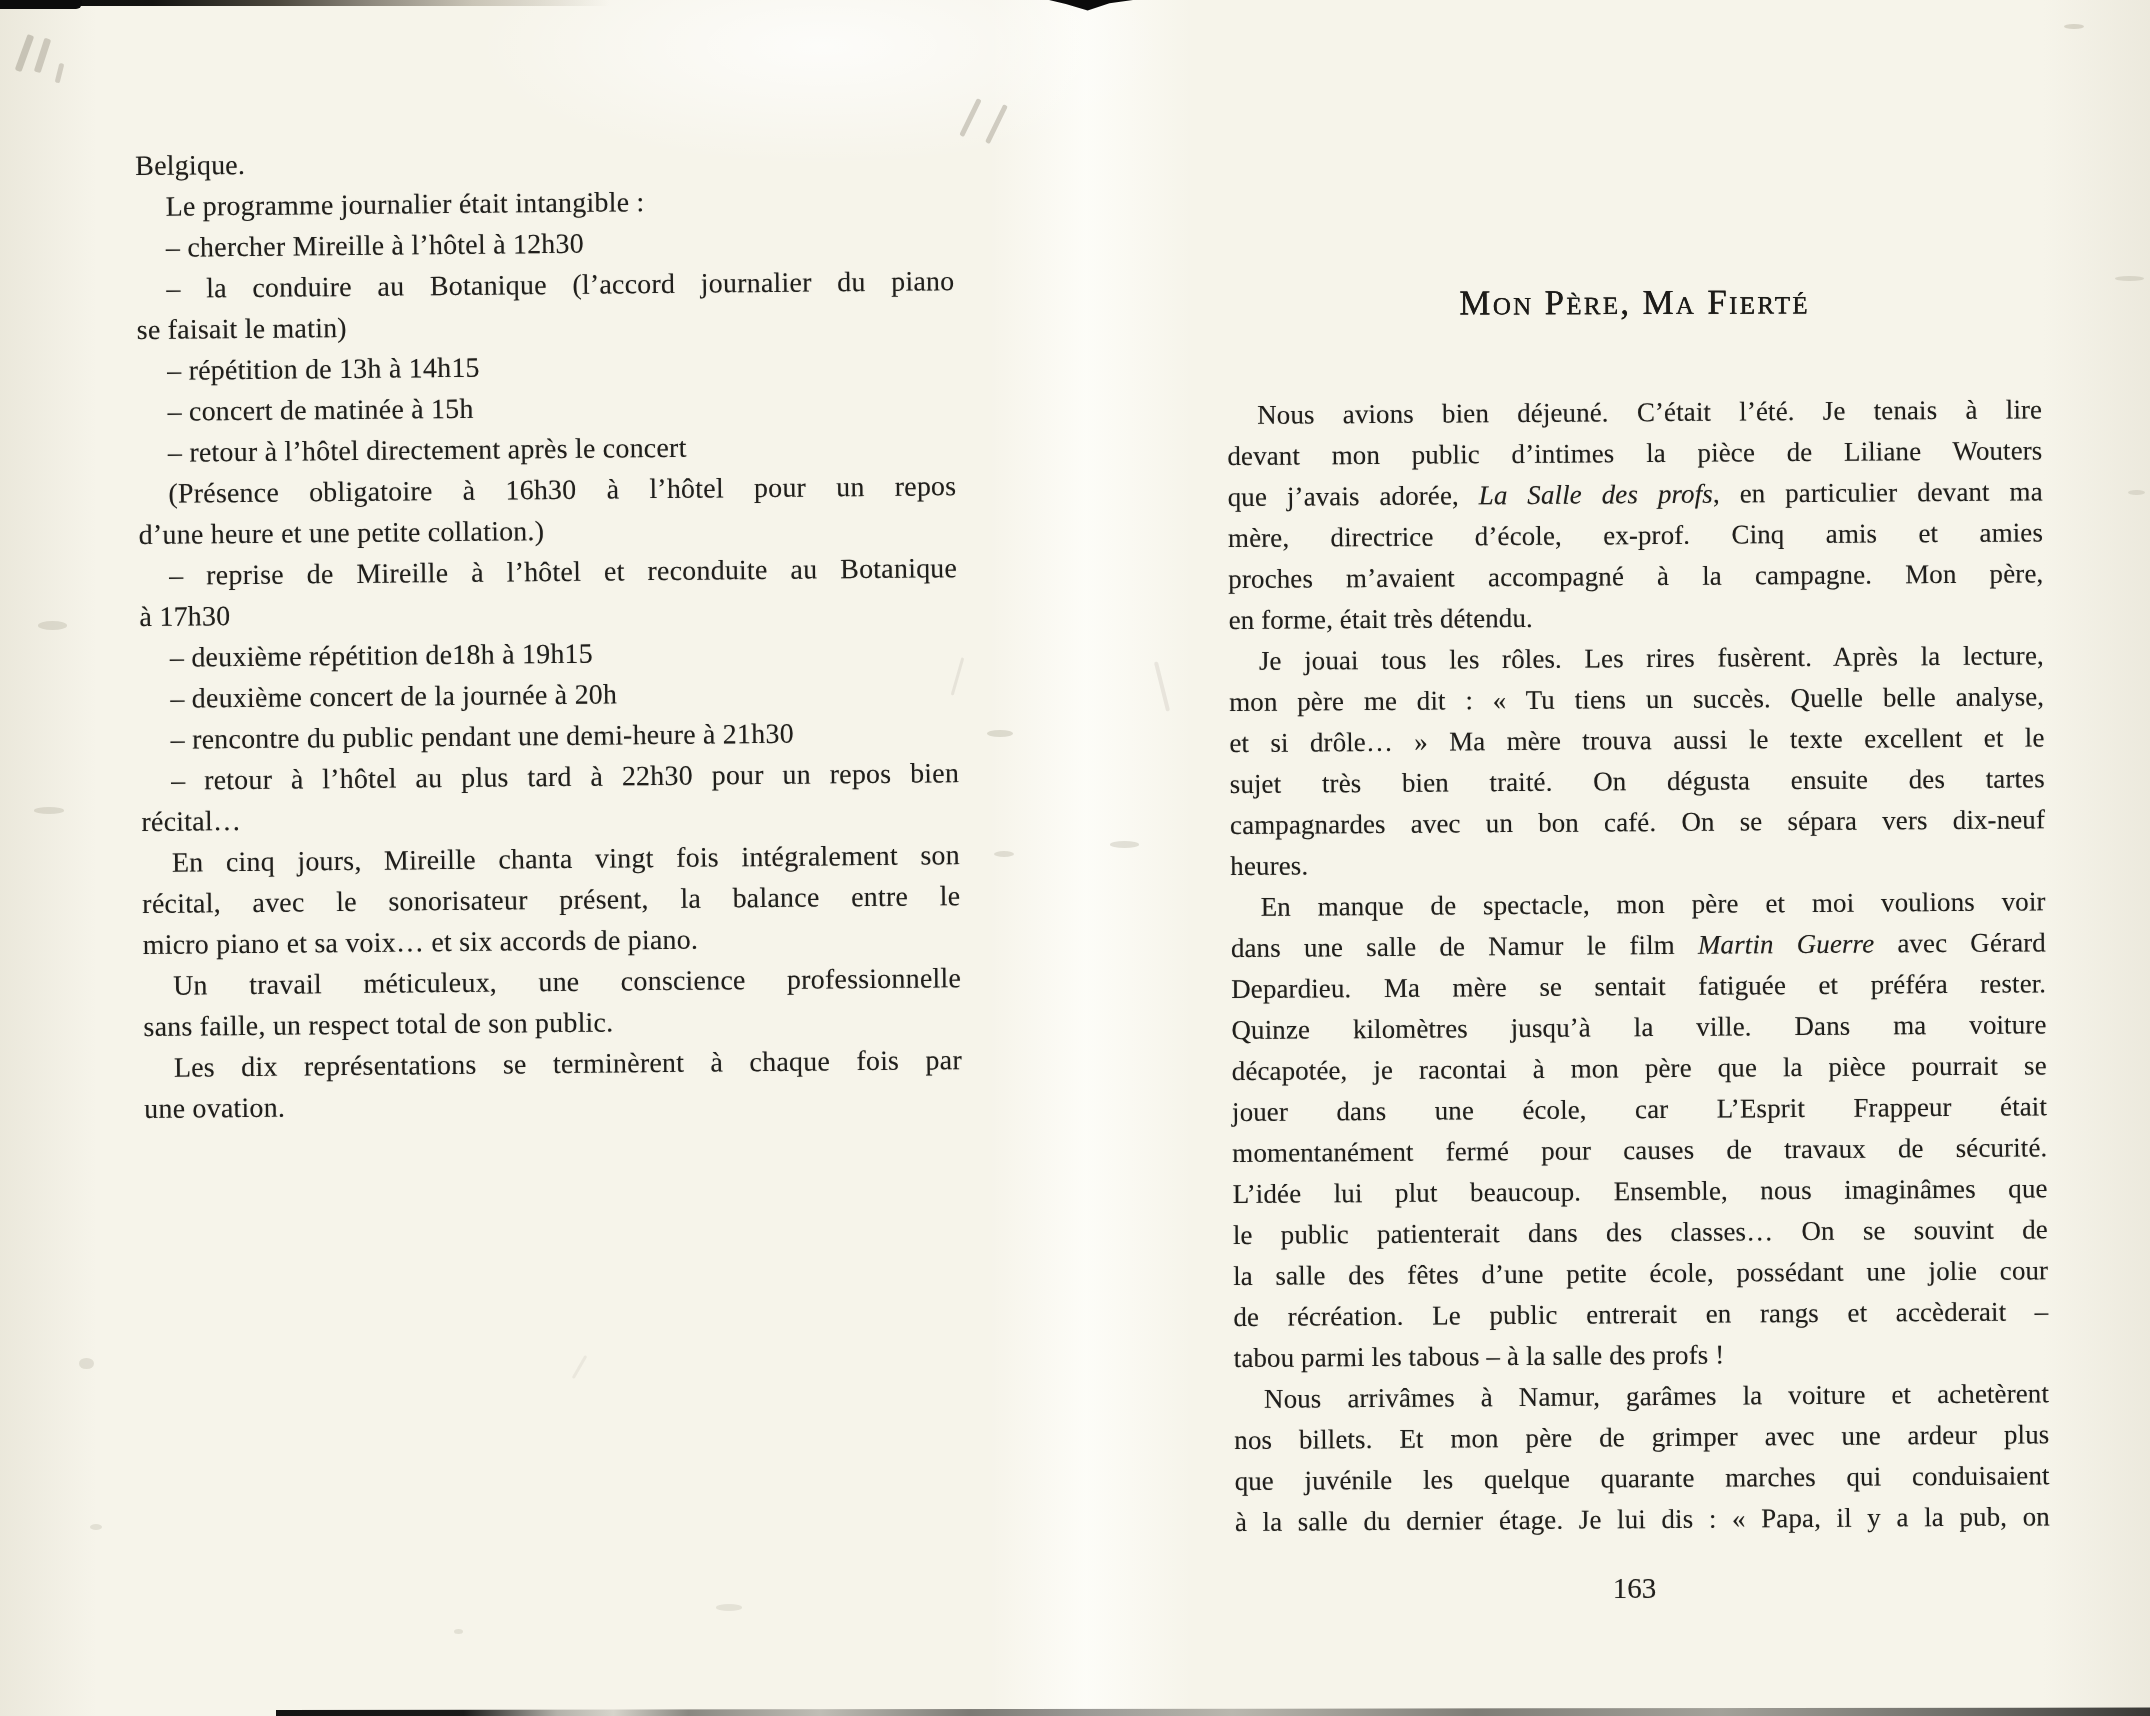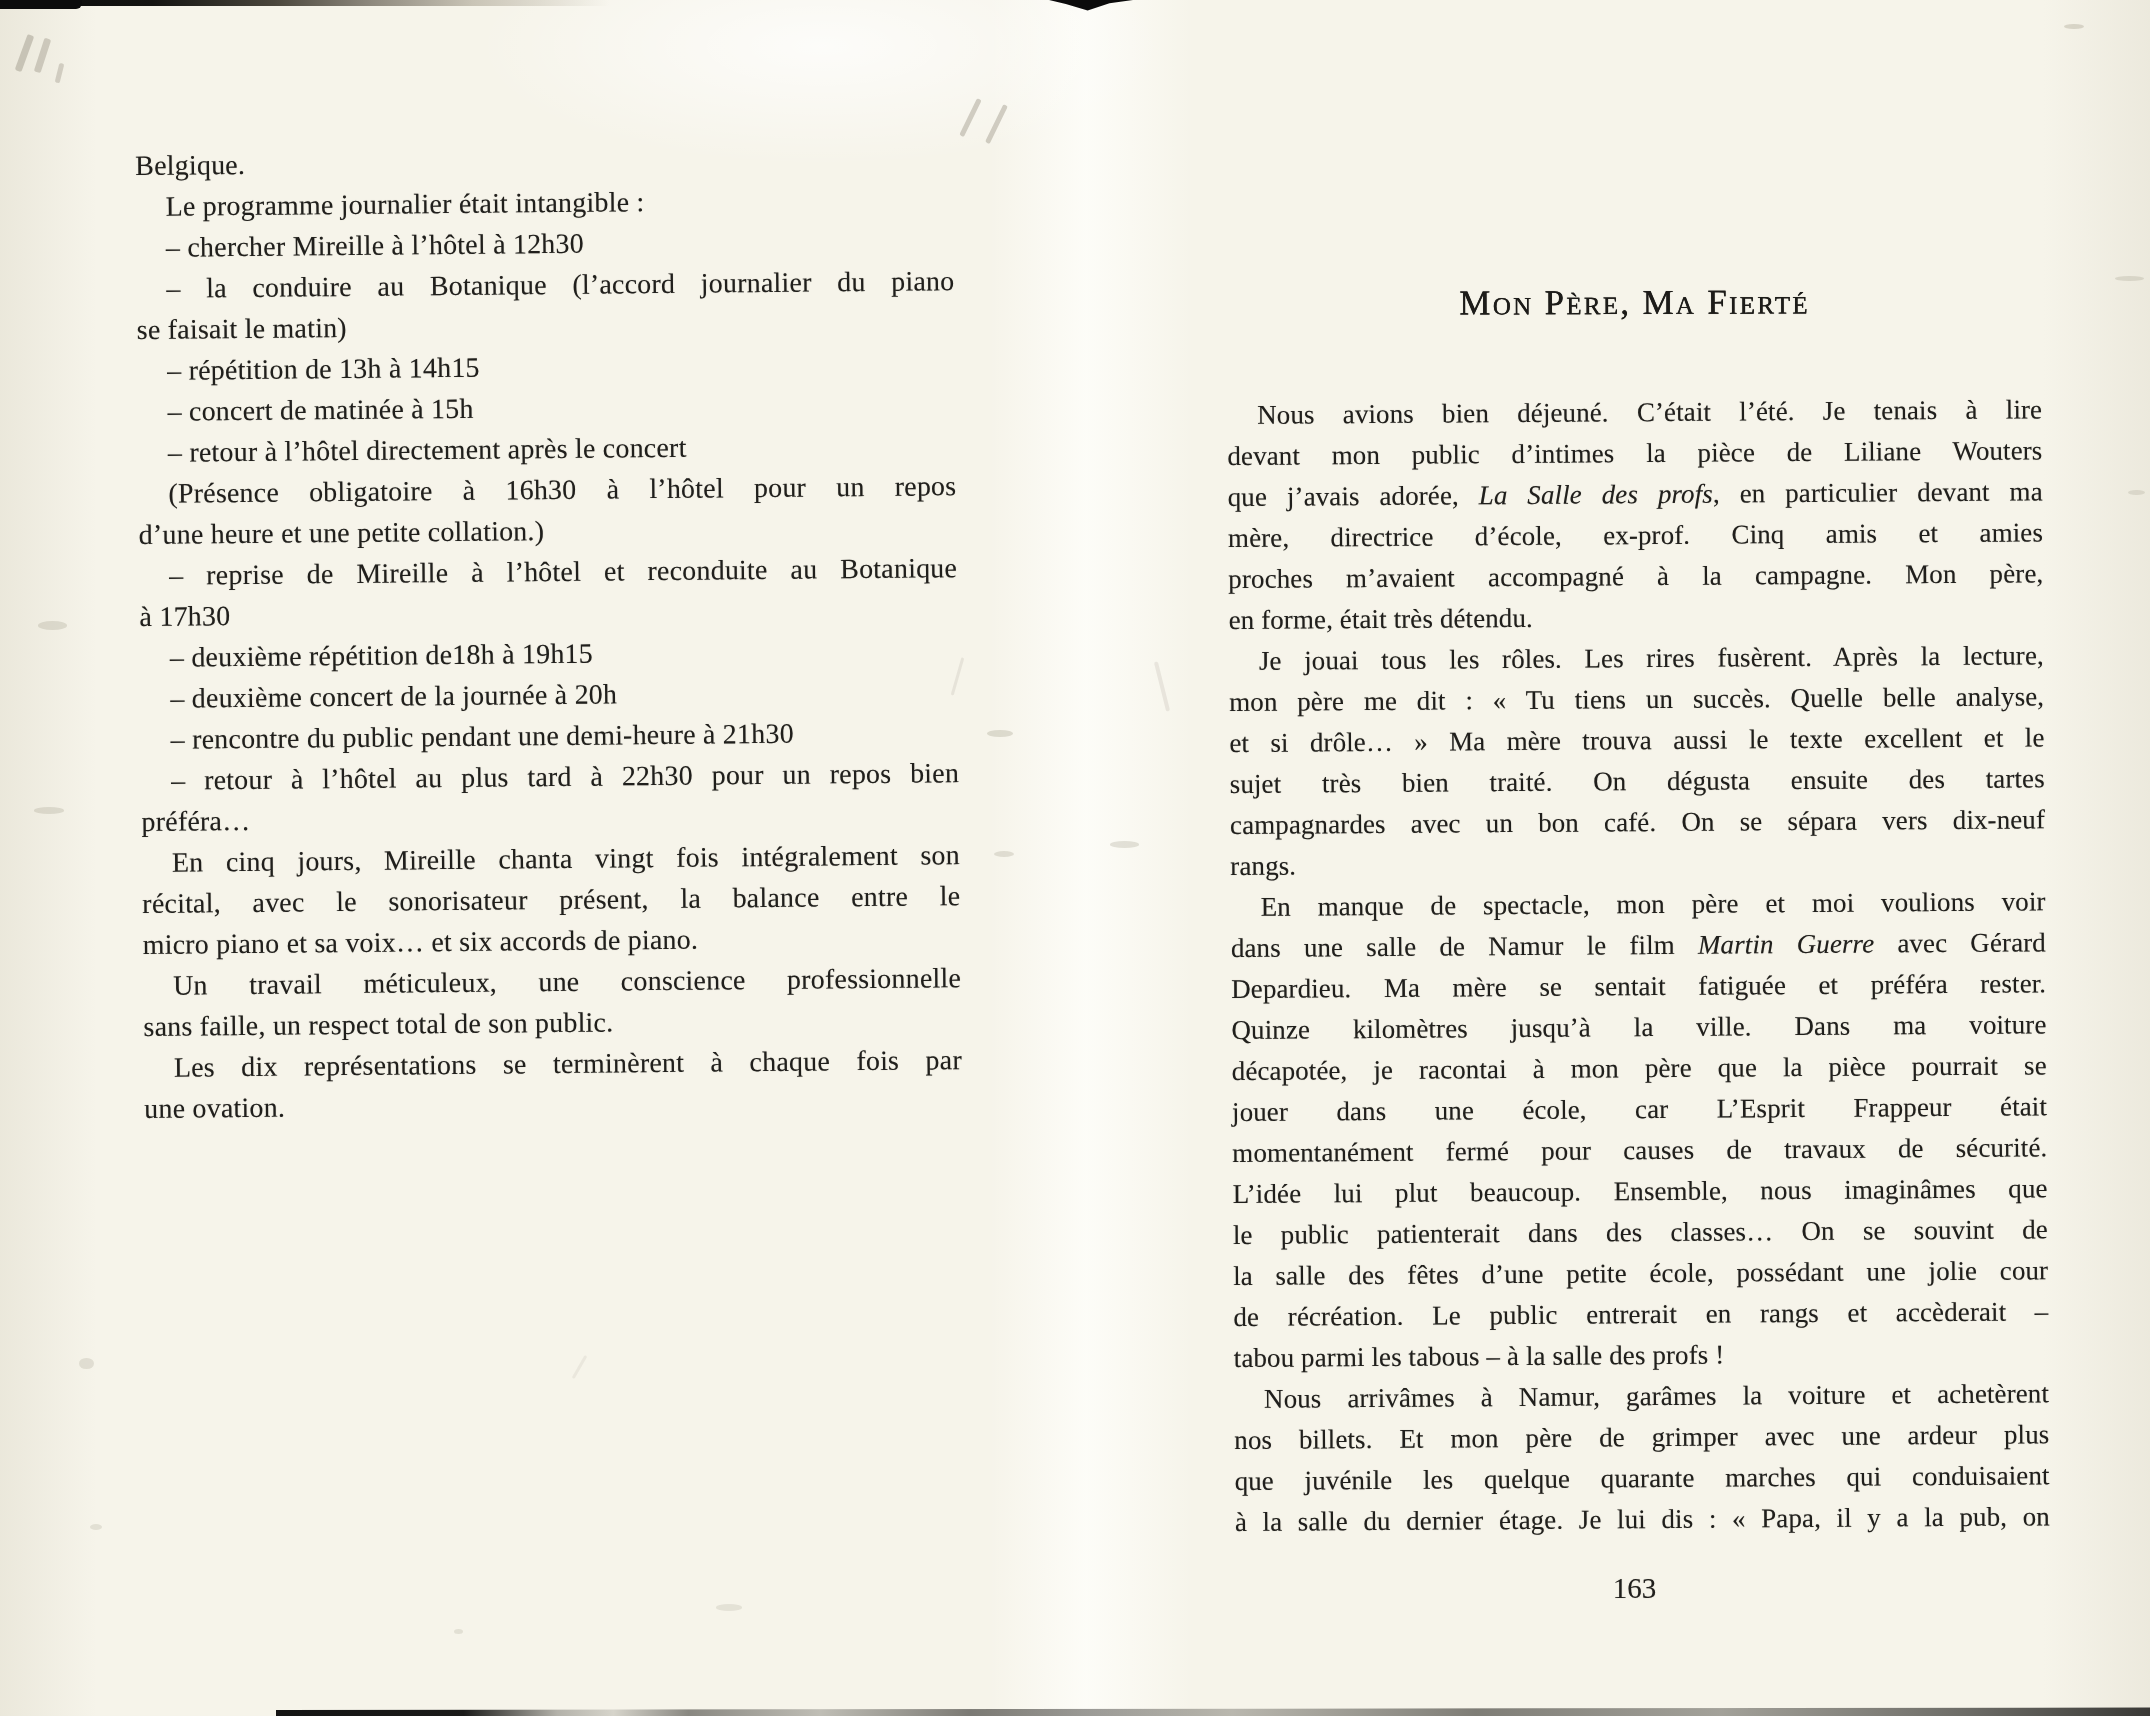--- a/index.html
+++ b/index.html
@@ -82,21 +82,21 @@
       <div class="line ind"><span>– concert de matinée à 15h</span></div>
       <div class="line ind"><span>– retour à l’hôtel directement après le concert</span></div>
       <div class="line ind just"><span>(Présence obligatoire à 16h30 à l’hôtel pour un repos</span></div>
       <div class="line"><span>d’une heure et une petite collation.)</span></div>
       <div class="line ind just"><span>– reprise de Mireille à l’hôtel et reconduite au Botanique</span></div>
       <div class="line"><span>à 17h30</span></div>
       <div class="line ind"><span>– deuxième répétition de18h à 19h15</span></div>
       <div class="line ind"><span>– deuxième concert de la journée à 20h</span></div>
       <div class="line ind"><span>– rencontre du public pendant une demi-heure à 21h30</span></div>
       <div class="line ind just"><span>– retour à l’hôtel au plus tard à 22h30 pour un repos bien</span></div>
-      <div class="line"><span>préféra…</span></div>
+      <div class="line"><span>récital…</span></div>
       <div class="line ind just"><span>En cinq jours, Mireille chanta vingt fois intégralement son</span></div>
       <div class="line just"><span>récital, avec le sonorisateur présent, la balance entre le</span></div>
       <div class="line"><span>micro piano et sa voix… et six accords de piano.</span></div>
       <div class="line ind just"><span>Un travail méticuleux, une conscience professionnelle</span></div>
       <div class="line"><span>sans faille, un respect total de son public.</span></div>
       <div class="line ind just"><span>Les dix représentations se terminèrent à chaque fois par</span></div>
       <div class="line"><span>une ovation.</span></div>
     </div>
 
   <div id="right-title" class="page-text">Mon Père, Ma Fierté</div>
@@ -105,21 +105,21 @@
       <div class="line just"><span>devant mon public d’intimes la pièce de Liliane Wouters</span></div>
       <div class="line just"><span>que j’avais adorée, </span><i>La Salle des profs</i><span>, en particulier devant ma</span></div>
       <div class="line just"><span>mère, directrice d’école, ex-prof. Cinq amis et amies</span></div>
       <div class="line just"><span>proches m’avaient accompagné à la campagne. Mon père,</span></div>
       <div class="line"><span>en forme, était très détendu.</span></div>
       <div class="line ind just"><span>Je jouai tous les rôles. Les rires fusèrent. Après la lecture,</span></div>
       <div class="line just"><span>mon père me dit : « Tu tiens un succès. Quelle belle analyse,</span></div>
       <div class="line just"><span>et si drôle… » Ma mère trouva aussi le texte excellent et le</span></div>
       <div class="line just"><span>sujet très bien traité. On dégusta ensuite des tartes</span></div>
       <div class="line just"><span>campagnardes avec un bon café. On se sépara vers dix-neuf</span></div>
-      <div class="line"><span>rangs.</span></div>
+      <div class="line"><span>heures.</span></div>
       <div class="line ind just"><span>En manque de spectacle, mon père et moi voulions voir</span></div>
       <div class="line just"><span>dans une salle de Namur le film </span><i>Martin Guerre</i><span> avec Gérard</span></div>
       <div class="line just"><span>Depardieu. Ma mère se sentait fatiguée et préféra rester.</span></div>
       <div class="line just"><span>Quinze kilomètres jusqu’à la ville. Dans ma voiture</span></div>
       <div class="line just"><span>décapotée, je racontai à mon père que la pièce pourrait se</span></div>
       <div class="line just"><span>jouer dans une école, car L’Esprit Frappeur était</span></div>
       <div class="line just"><span>momentanément fermé pour causes de travaux de sécurité.</span></div>
       <div class="line just"><span>L’idée lui plut beaucoup. Ensemble, nous imaginâmes que</span></div>
       <div class="line just"><span>le public patienterait dans des classes… On se souvint de</span></div>
       <div class="line just"><span>la salle des fêtes d’une petite école, possédant une jolie cour</span></div>

